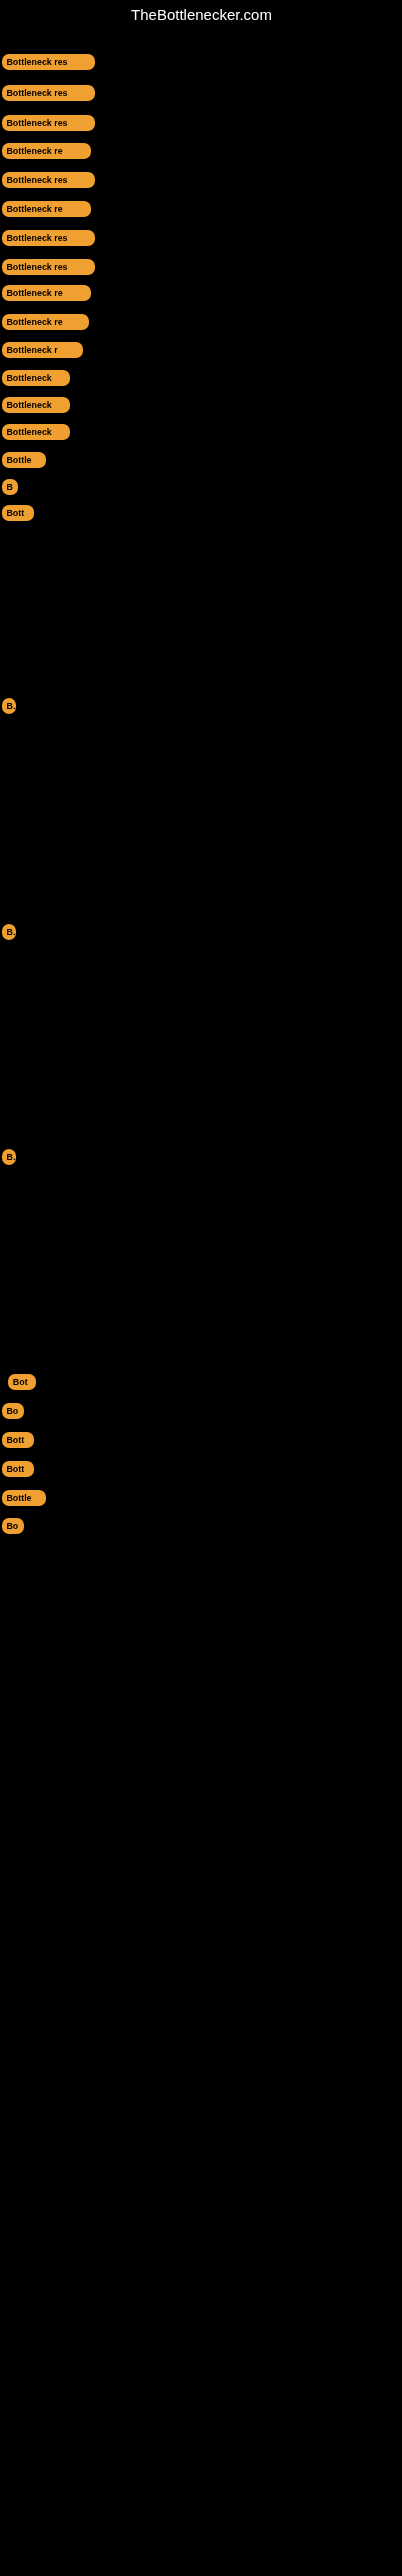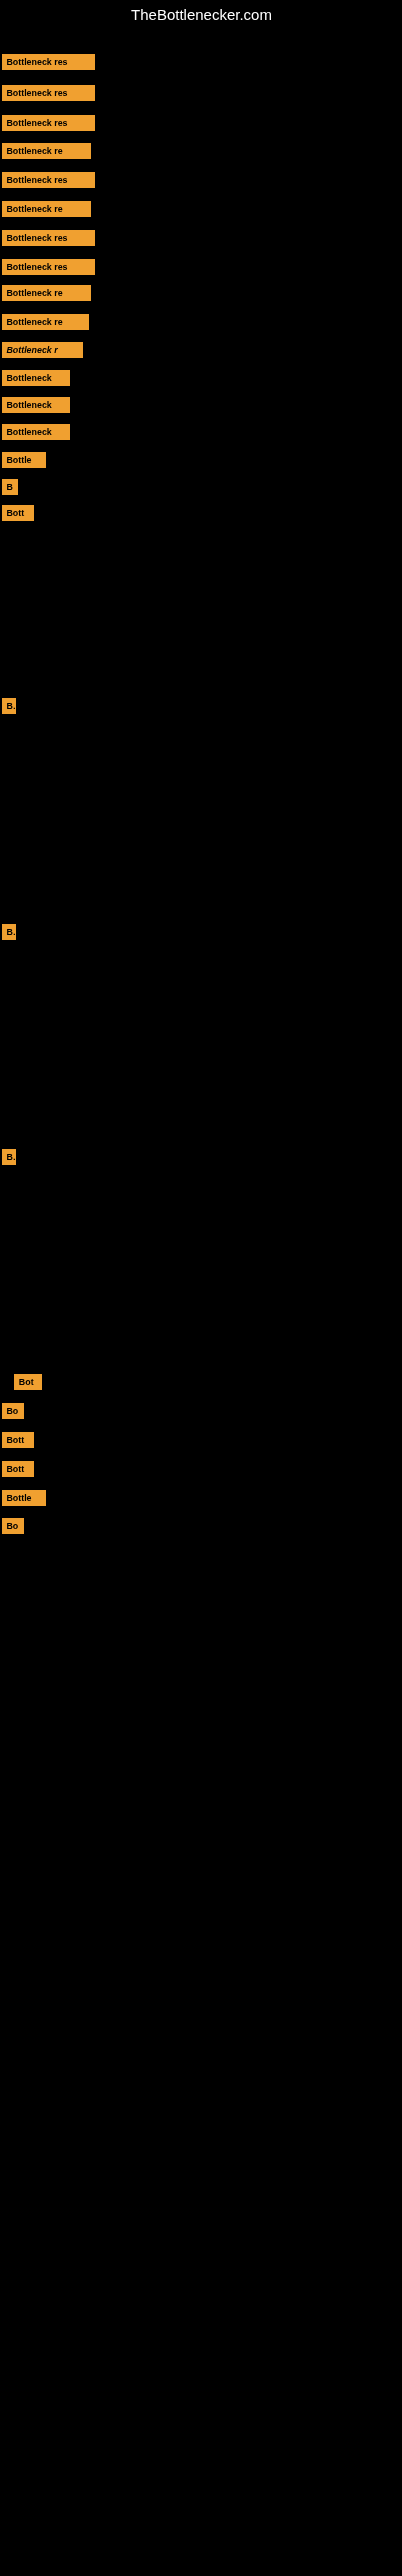--- a/index.html
+++ b/index.html
@@ -25,21 +25,21 @@
       font-weight: normal;
     }
 
     .button-item {
       display: inline-block;
       background-color: #f0a030;
       color: #000000;
       font-size: 8.9px;
       font-weight: bold;
       padding: 3.2px 4.8px;
-      border-radius: 0;
+      border-radius: 7px;
       white-space: nowrap;
       overflow: hidden;
       text-overflow: ellipsis;
       cursor: pointer;
     }
 
     .item-wrapper {
       position: absolute;
       left: 1.6px;
     }
@@ -53,30 +53,30 @@
     <div class="item-wrapper" style="top: 24px; left: 1.6px;"><div class="button-item" style="width: 93px;">Bottleneck res</div></div>
     <div class="item-wrapper" style="top: 55px; left: 1.6px;"><div class="button-item" style="width: 93px;">Bottleneck res</div></div>
     <div class="item-wrapper" style="top: 85px; left: 1.6px;"><div class="button-item" style="width: 93px;">Bottleneck res</div></div>
     <div class="item-wrapper" style="top: 113px; left: 1.6px;"><div class="button-item" style="width: 89px;">Bottleneck re</div></div>
     <div class="item-wrapper" style="top: 142px; left: 1.6px;"><div class="button-item" style="width: 93px;">Bottleneck res</div></div>
     <div class="item-wrapper" style="top: 171px; left: 1.6px;"><div class="button-item" style="width: 89px;">Bottleneck re</div></div>
     <div class="item-wrapper" style="top: 200px; left: 1.6px;"><div class="button-item" style="width: 93px;">Bottleneck res</div></div>
     <div class="item-wrapper" style="top: 229px; left: 1.6px;"><div class="button-item" style="width: 93px;">Bottleneck res</div></div>
     <div class="item-wrapper" style="top: 255px; left: 1.6px;"><div class="button-item" style="width: 89px;">Bottleneck re</div></div>
     <div class="item-wrapper" style="top: 284px; left: 1.6px;"><div class="button-item" style="width: 87px;">Bottleneck re</div></div>
-    <div class="item-wrapper" style="top: 312px; left: 1.6px; font-style: italic;"><div class="button-item" style="width: 81px;">Bottleneck r</div></div>
+    <div class="item-wrapper" style="top: 312px; left: 1.6px;"><div class="button-item" style="width: 81px;">Bottleneck r</div></div>
     <div class="item-wrapper" style="top: 340px; left: 1.6px;"><div class="button-item" style="width: 68px;">Bottleneck</div></div>
     <div class="item-wrapper" style="top: 367px; left: 1.6px;"><div class="button-item" style="width: 68px;">Bottleneck</div></div>
     <div class="item-wrapper" style="top: 394px; left: 1.6px;"><div class="button-item" style="width: 68px;">Bottleneck</div></div>
     <div class="item-wrapper" style="top: 422px; left: 1.6px;"><div class="button-item" style="width: 44px;">Bottle</div></div>
     <div class="item-wrapper" style="top: 449px; left: 1.6px;"><div class="button-item" style="width: 16px;">B</div></div>
     <div class="item-wrapper" style="top: 475px; left: 1.6px;"><div class="button-item" style="width: 32px;">Bott</div></div>
     <div class="item-wrapper" style="top: 668px; left: 1.6px;"><div class="button-item" style="width: 14.5px;">B</div></div>
     <div class="item-wrapper" style="top: 894px; left: 1.6px;"><div class="button-item" style="width: 14.5px;">B</div></div>
     <div class="item-wrapper" style="top: 1119px; left: 1.6px;"><div class="button-item" style="width: 14.5px;">B</div></div>
-    <div class="item-wrapper" style="top: 1344px; left: 14px;"><div class="button-item" style="width: 28px;">Bot</div></div>
+    <div class="item-wrapper" style="top: 1344px; left: 8px;"><div class="button-item" style="width: 28px;">Bot</div></div>
     <div class="item-wrapper" style="top: 1373px; left: 1.6px;"><div class="button-item" style="width: 22.5px;">Bo</div></div>
     <div class="item-wrapper" style="top: 1402px; left: 1.6px;"><div class="button-item" style="width: 32px;">Bott</div></div>
     <div class="item-wrapper" style="top: 1431px; left: 1.6px;"><div class="button-item" style="width: 32px;">Bott</div></div>
     <div class="item-wrapper" style="top: 1460px; left: 1.6px;"><div class="button-item" style="width: 44px;">Bottle</div></div>
     <div class="item-wrapper" style="top: 1488px; left: 1.6px;"><div class="button-item" style="width: 22.5px;">Bo</div></div>
   </div>
 
 
 </body></html>

